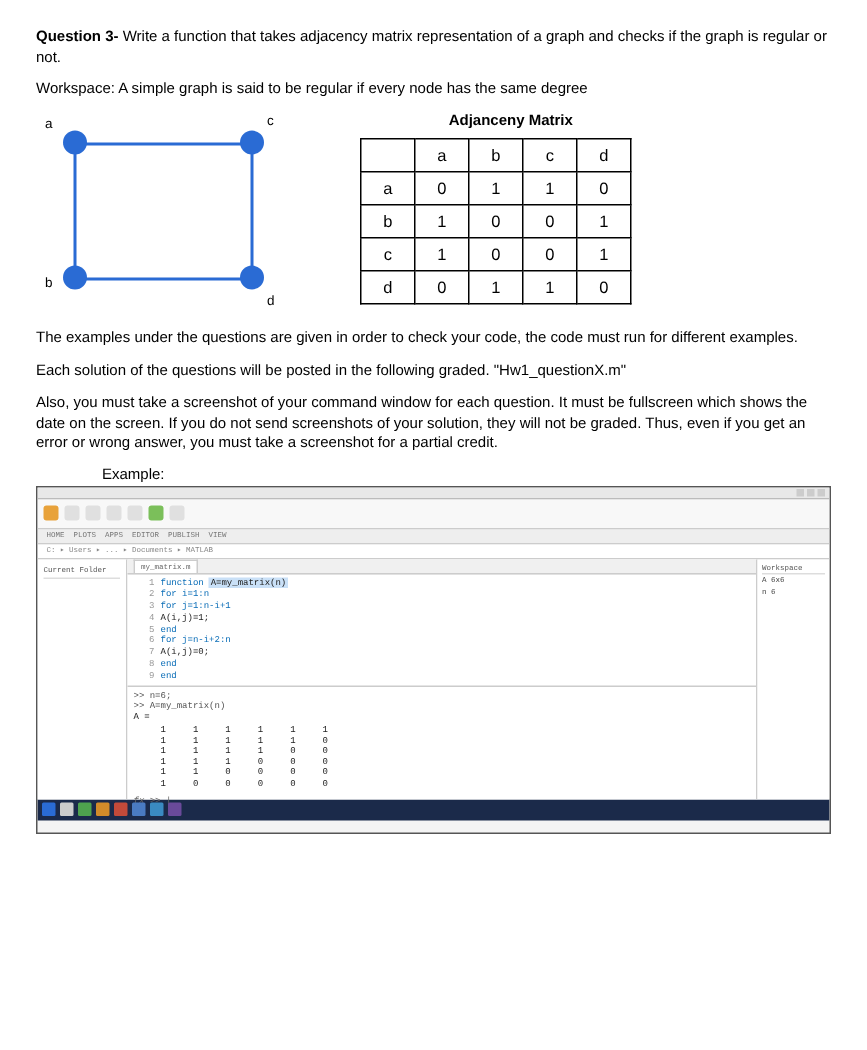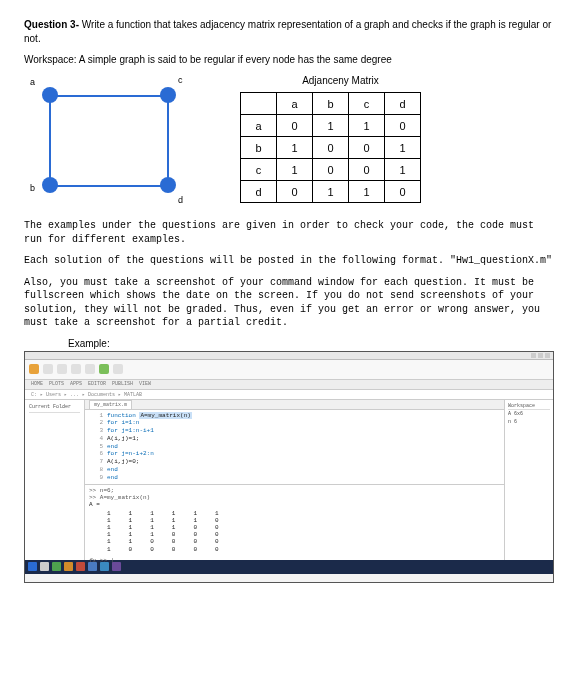--- a/index.html
+++ b/index.html
@@ -15,32 +15,32 @@
     }
     .question-text { font-size: 10px; line-height: 1.4; margin-bottom: 8px; }
     .question-text .qnum { font-weight: bold; text-align: center; }
     .definition { font-size: 10px; margin-bottom: 10px; }
     .figure-row { display: flex; align-items: flex-start; gap: 40px; margin-bottom: 14px; }
     .graph-box { position: relative; width: 170px; height: 130px; margin-left: 6px; }
     .node { position: absolute; width: 16px; height: 16px; border-radius: 50%; background: #2a6bd4; }
     .node-label { position: absolute; font-size: 9px; color: #000; }
     .edge { position: absolute; background: #2a6bd4; height: 2px; transform-origin: left center; }
     .matrix-block { }
-    .matrix-title { text-align: center; font-size: 10px; margin-bottom: 6px; margin-left: 20px; }
+    .matrix-title { text-align: center; font-size: 10px; margin-bottom: 6px; margin-left: 20px; font-weight: bold; }
     table.adj { border-collapse: collapse; }
     table.adj td, table.adj th {
       border: 1px solid #000;
       width: 36px; height: 22px;
       text-align: center;
       font-size: 11px;
       font-weight: normal;
     }
     table.adj .blank { border: 1px solid #000; }
     .notes-head { font-weight: bold; font-size: 10px; margin-top: 4px; }
-    .notes-body { font-size: 10px; line-height: 1.35; margin-bottom: 8px; font-family: Liberation Mono, monospace; }
+    .notes-body { font-size: 10px; line-height: 1.35; margin-bottom: 8px; }
     .example-label { font-size: 10px; margin-bottom: 2px; margin-left: 44px; }
     .screenshot {
       width: 100%;
       height: 232px;
       border: 1px solid #555;
       background: #f4f4f4;
       position: relative;
       font-family: "Courier New", monospace;
       font-size: 6px;
       overflow: hidden;
@@ -142,21 +142,21 @@
         <td>1</td>
         <td>0</td>
       </tr>
     </tbody>
       </table>
   </div>
 </div>
 
 <div>
   <p class="notes-body">The examples under the questions are given in order to check your code, the code must run for different examples.</p>
-  <p class="notes-body">Each solution of the questions will be posted in the following format. "Hw1_questionX.m"</p>
+  <p class="notes-body">Each solution of the questions will be posted in the following graded. "Hw1_questionX.m"</p>
   <p class="notes-body">Also, you must take a screenshot of your command window for each question. It must be fullscreen which shows the date on the screen. If you do not send screenshots of your solution, they will not be graded. Thus, even if you get an error or wrong answer, you must take a screenshot for a partial credit.</p>
 </div>
 
 <p class="example-label">Example:</p>
 
 <div class="screenshot">
   <div class="ss-titlebar">
     <div class="winbtn"></div>
     <div class="winbtn"></div>
     <div class="winbtn"></div>

